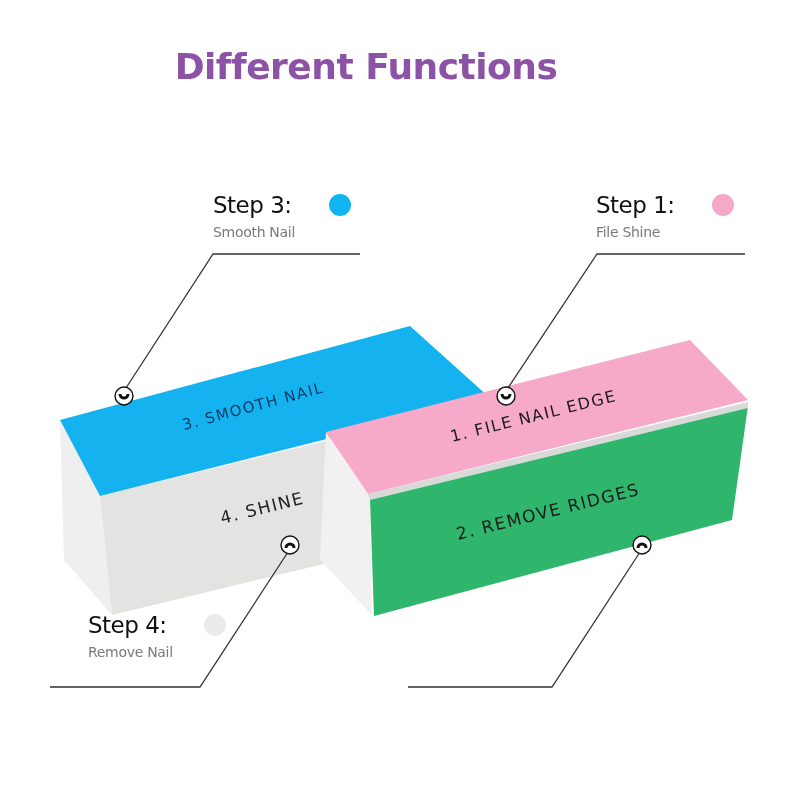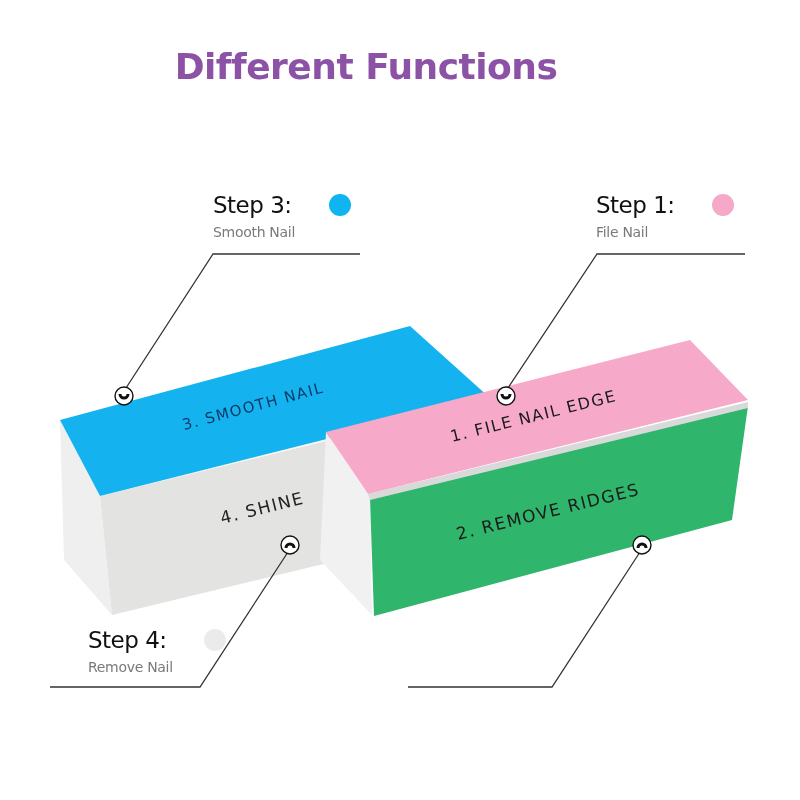--- a/index.html
+++ b/index.html
@@ -75,24 +75,24 @@
     <span class="dot" style="background:#0fb4f0;"></span>
   </div>
   <div class="step-sub">Smooth Nail</div>
 </div>
 
 <div class="step" style="left:596px; top:192px;">
   <div class="step-head">
     <span class="lbl">Step 1:</span>
     <span class="dot" style="background:#f5a8c8;"></span>
   </div>
-  <div class="step-sub">File Nail</div>
+  <div class="step-sub">File Shine</div>
 </div>
 
-<div class="step" style="left:88px; top:627px;">
+<div class="step" style="left:88px; top:612px;">
   <div class="step-head">
     <span class="lbl">Step 4:</span>
     <span class="dot" style="background:#ebebeb;"></span>
   </div>
   <div class="step-sub">Remove Nail</div>
 </div>
 
 <div class="step" style="left:408px; top:627px;">
 </div>
 

